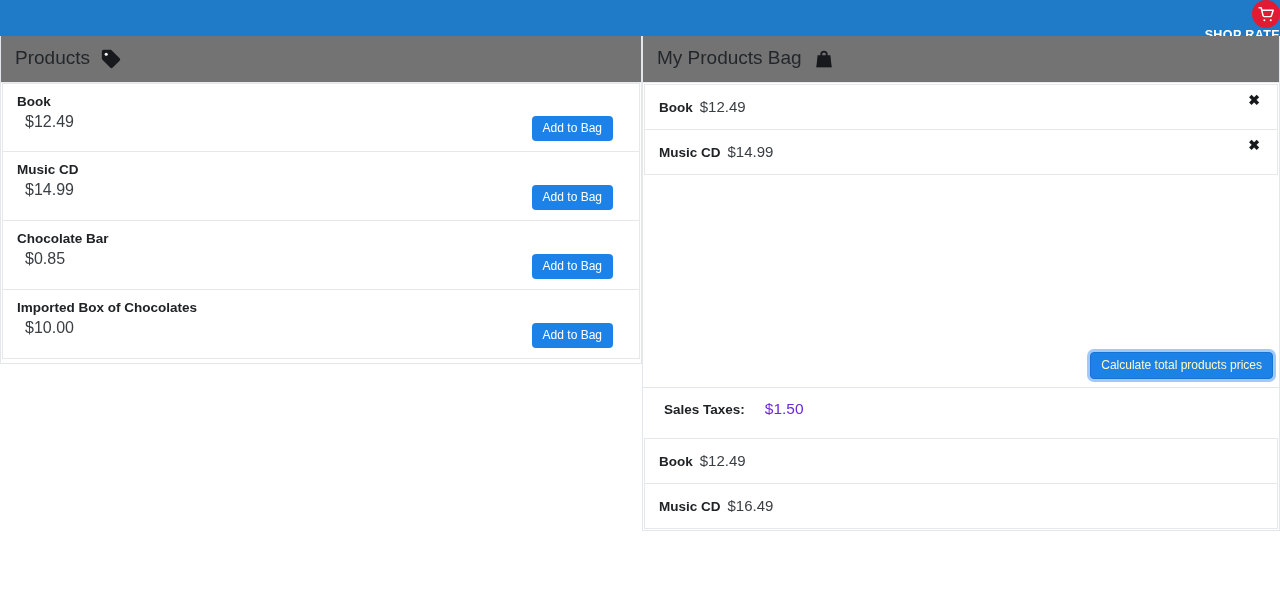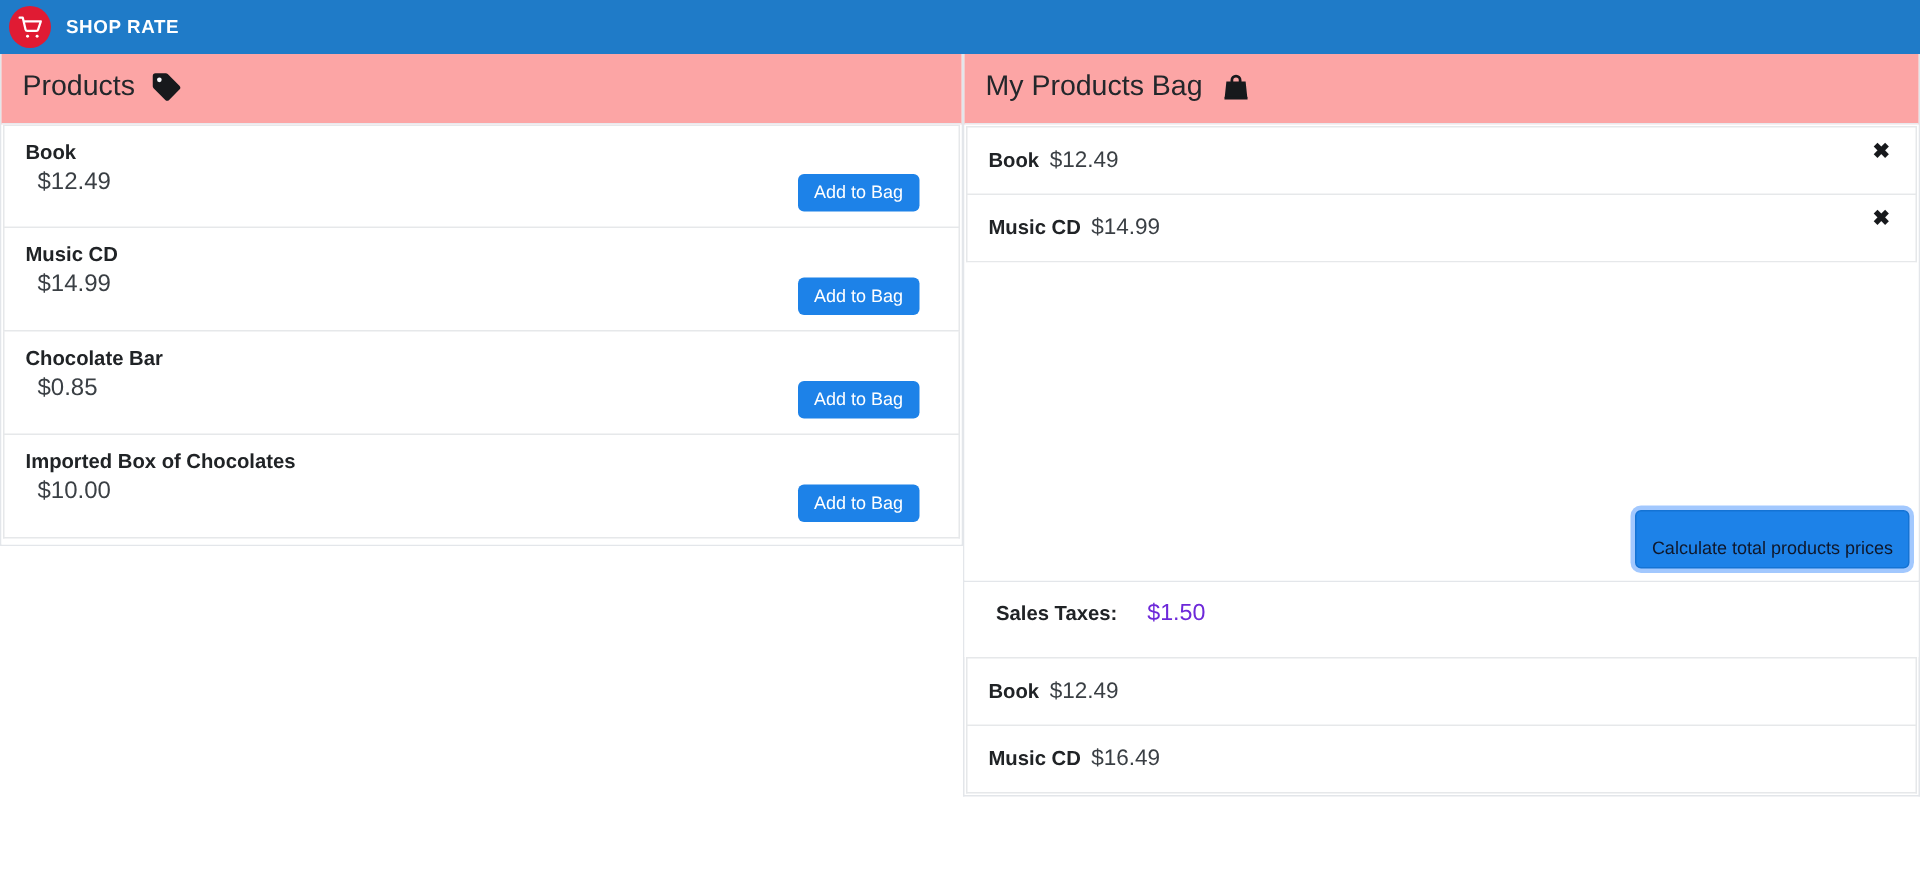--- a/index.html
+++ b/index.html
@@ -12,23 +12,24 @@
     font-family: "Liberation Sans", sans-serif;
     color: #212529;
     overflow: hidden;
   }
 
   
   .navbar {
     height: 36px;
     background: #1f7bc8;
     display: flex;
-    align-items: center;
+    align-items: flex-end;
     padding: 0 0 0 4px;
     width: 100%;
+    flex-direction: column;
   }
   .brand-logo {
     width: 28px;
     height: 28px;
     border-radius: 50%;
     background: #e01b33;
     display: flex;
     align-items: center;
     justify-content: center;
     margin-left: 2px;
@@ -52,25 +53,25 @@
   .col-left  { width: 642px; flex: 0 0 642px; }
   .col-right { width: 638px; flex: 0 0 638px; }
 
   
   .card {
     background: #ffffff;
     border: 1px solid #e3e6ea;
     border-top: none;
   }
   .card-header {
-    background: #fca5a5;
+    background: #737373;
     border-bottom: 1px solid #e8eaee;
     padding: 11px 14px 12px 14px;
     display: flex;
-    align-items: center;
+    align-items: flex-end;
     gap: 10px;
   }
   .card-header h2 {
     margin: 0;
     font-size: 19px;
     font-weight: normal;
     color: #23272b;
     line-height: 1.2;
   }
   .header-icon {
@@ -183,26 +184,26 @@
     height: 212px;
     position: relative;
   }
   .calc-wrap {
     position: absolute;
     right: 6px;
     bottom: 8px;
   }
   .btn-calculate {
     background: #1d82e8;
-    color: #0f172a;
+    color: #fef9c3;
     border: 1px solid #1473d4;
     border-radius: 4px;
     font-size: 12px;
     font-family: "Liberation Sans", sans-serif;
-    padding: 18px 10px 7px 10px;
+    padding: 6px 10px 7px 10px;
     cursor: pointer;
     line-height: 1;
     box-shadow: 0 0 0 3px rgba(49,132,253,.45);
   }
 
   
   .resume-totals {
     padding: 12px 14px 10px 14px;
     background: #ffffff;
   }

